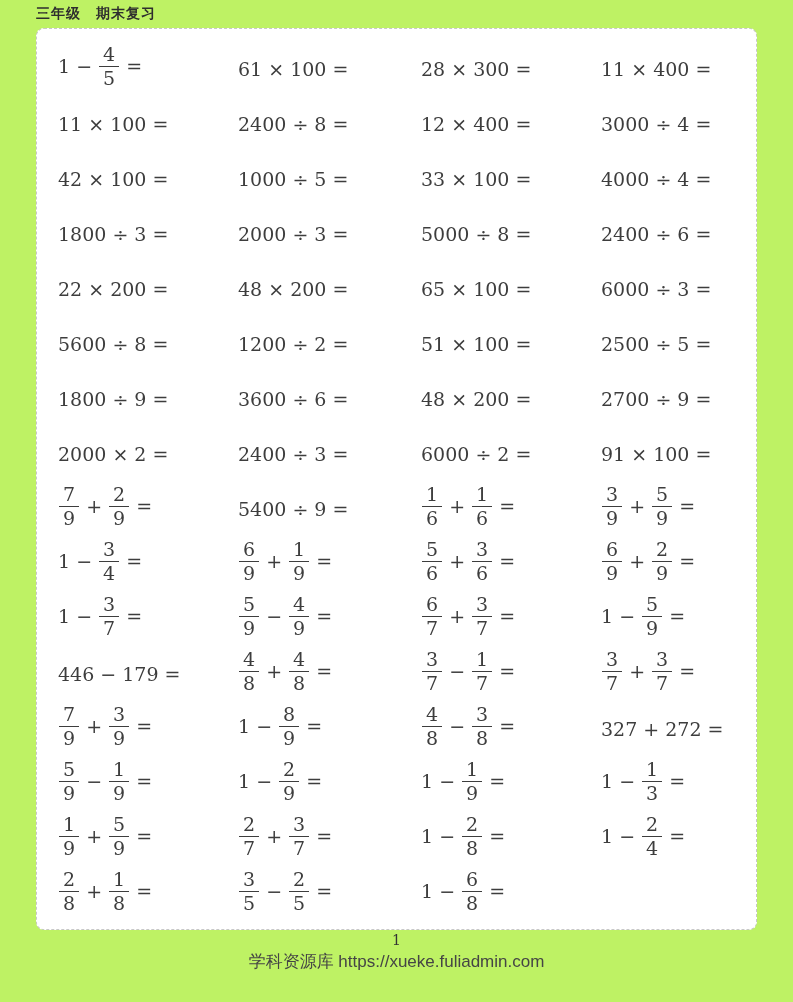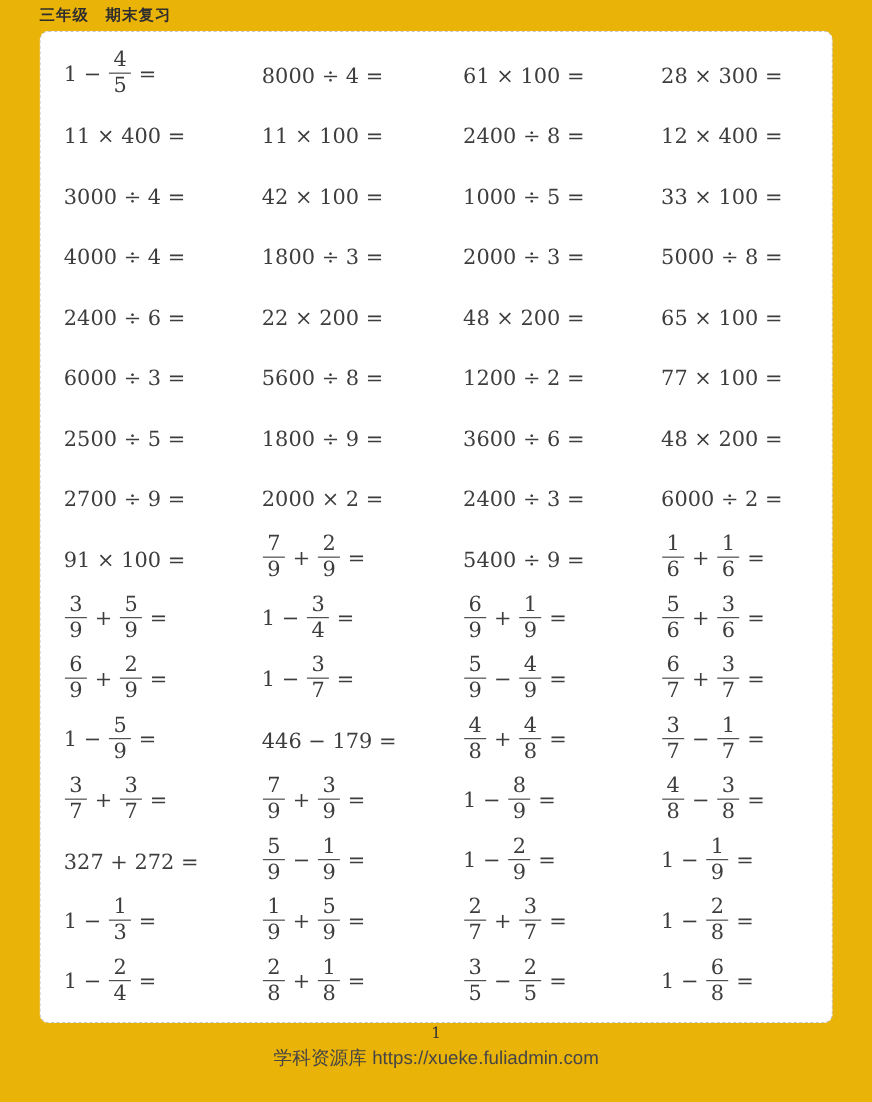--- a/index.html
+++ b/index.html
@@ -7,21 +7,21 @@
     padding: 0;
     background: #ffffff;
     width: 793px;
     height: 1002px;
     font-family: "DejaVu Serif", serif;
   }
   .page {
     position: relative;
     width: 793px;
     height: 1002px;
-    background: #eab308;
+    background: #bef264;
     overflow: hidden;
   }
   .header-title {
     position: absolute;
     left: 36px;
     top: 5px;
     font-size: 14px;
     font-weight: 600;
     color: #2e2e2e;
     letter-spacing: 1px;
@@ -90,21 +90,20 @@
 </style>
 </head>
 <body>
 
 <div class="page">
   <div class="header-title">三年级　期末复习</div>
 
   <div class="worksheet-box">
     <div class="problems-grid" id="problems-grid">
         <div class="problem">1 − <span class="frac"><span class="num">4</span><span class="den">5</span></span> =</div>
-        <div class="problem">8000 ÷ 4 =</div>
         <div class="problem">61 × 100 =</div>
         <div class="problem">28 × 300 =</div>
         <div class="problem">11 × 400 =</div>
         <div class="problem">11 × 100 =</div>
         <div class="problem">2400 ÷ 8 =</div>
         <div class="problem">12 × 400 =</div>
         <div class="problem">3000 ÷ 4 =</div>
         <div class="problem">42 × 100 =</div>
         <div class="problem">1000 ÷ 5 =</div>
         <div class="problem">33 × 100 =</div>
@@ -112,21 +111,21 @@
         <div class="problem">1800 ÷ 3 =</div>
         <div class="problem">2000 ÷ 3 =</div>
         <div class="problem">5000 ÷ 8 =</div>
         <div class="problem">2400 ÷ 6 =</div>
         <div class="problem">22 × 200 =</div>
         <div class="problem">48 × 200 =</div>
         <div class="problem">65 × 100 =</div>
         <div class="problem">6000 ÷ 3 =</div>
         <div class="problem">5600 ÷ 8 =</div>
         <div class="problem">1200 ÷ 2 =</div>
-        <div class="problem">77 × 100 =</div>
+        <div class="problem">51 × 100 =</div>
         <div class="problem">2500 ÷ 5 =</div>
         <div class="problem">1800 ÷ 9 =</div>
         <div class="problem">3600 ÷ 6 =</div>
         <div class="problem">48 × 200 =</div>
         <div class="problem">2700 ÷ 9 =</div>
         <div class="problem">2000 × 2 =</div>
         <div class="problem">2400 ÷ 3 =</div>
         <div class="problem">6000 ÷ 2 =</div>
         <div class="problem">91 × 100 =</div>
         <div class="problem"><span class="frac"><span class="num">7</span><span class="den">9</span></span> + <span class="frac"><span class="num">2</span><span class="den">9</span></span> =</div>

